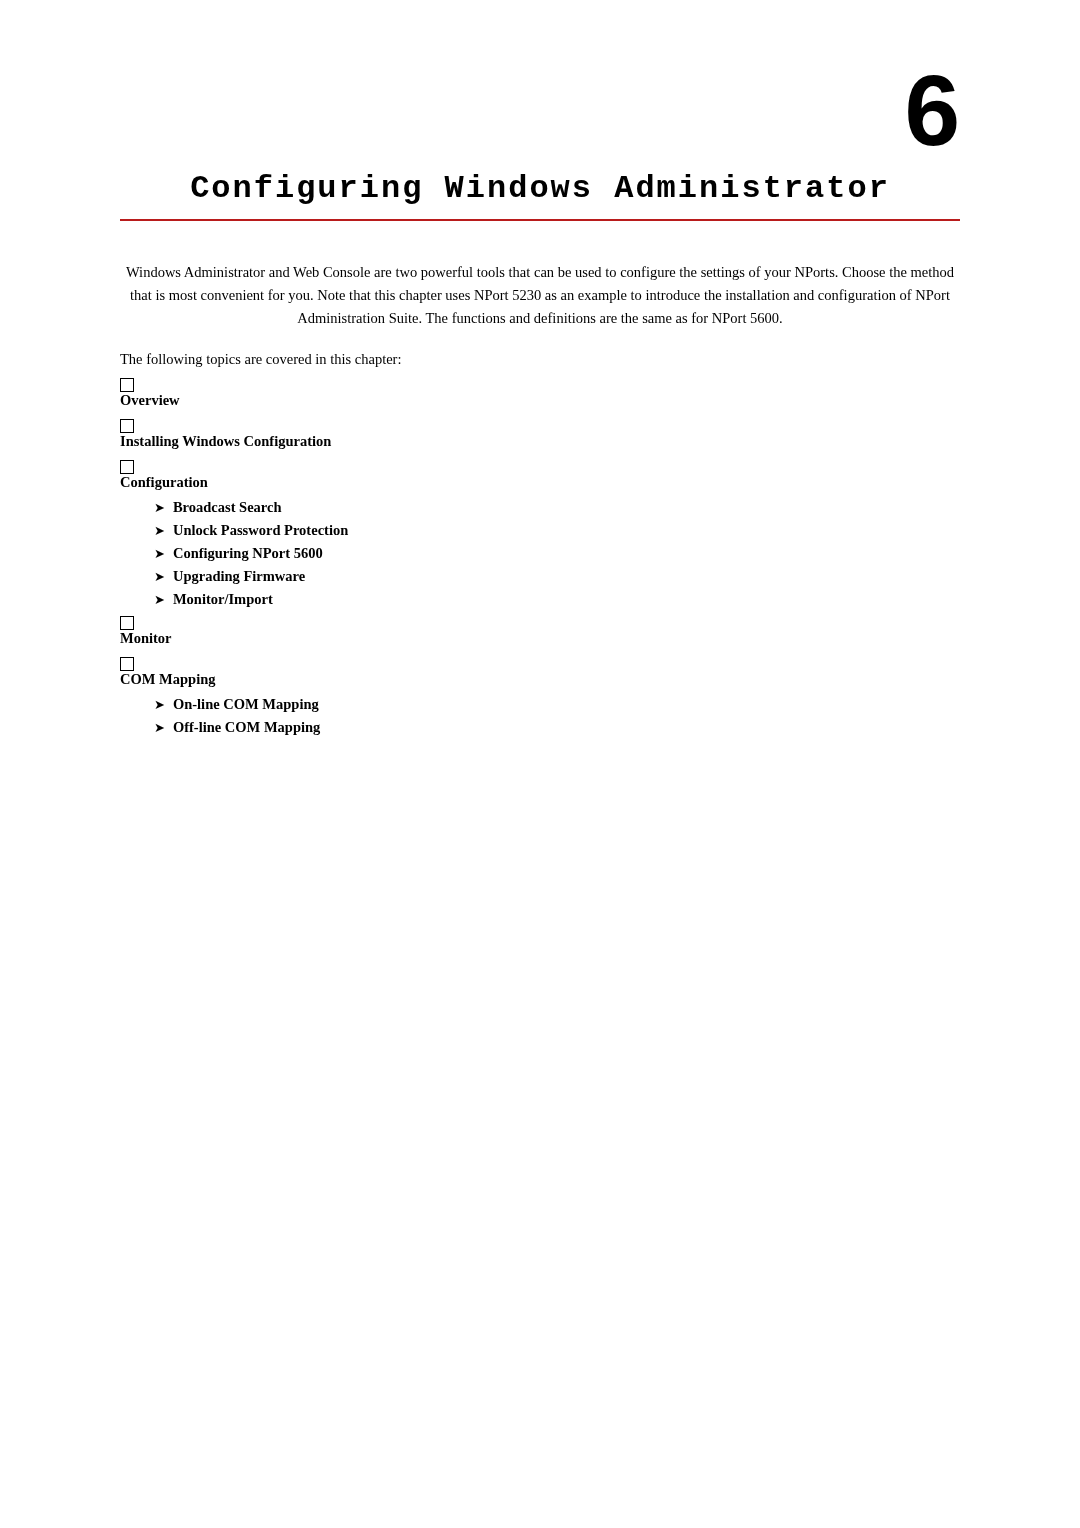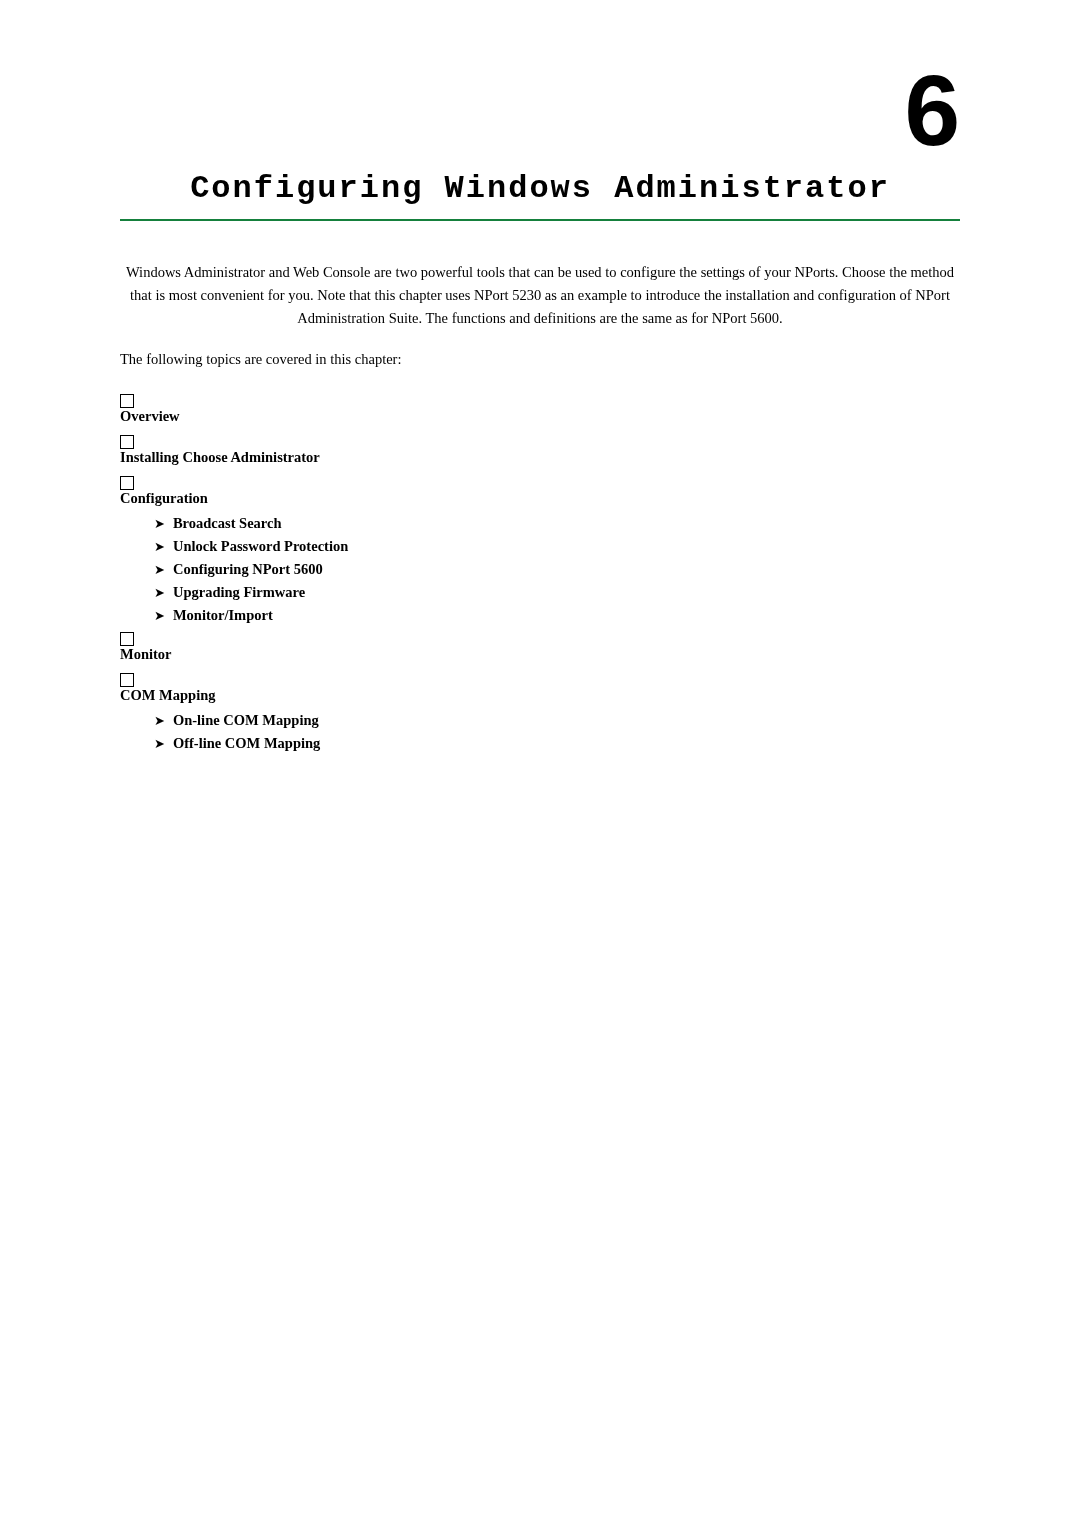--- a/index.html
+++ b/index.html
@@ -35,36 +35,36 @@
       margin-bottom: 10px;
       color: #000;
     }
 
     .chapter-title {
       font-size: 32px;
       font-weight: bold;
       font-family: 'Courier New', Courier, monospace;
       letter-spacing: 2px;
       text-align: center;
-      border-bottom: 2px solid #15803d;
+      border-bottom: 2px solid #b91c1c;
       padding-bottom: 12px;
       margin-bottom: 40px;
       color: #000;
     }
 
     .intro-text {
       font-size: 14.5px;
       line-height: 1.6;
       margin-bottom: 20px;
       text-align: center;
     }
 
     .topics-intro {
       font-size: 14.5px;
-      margin-bottom: 24px;
+      margin-bottom: 8px;
     }
 
     .toc-list {
       list-style: none;
       margin-left: 0;
     }
 
     .toc-item {
       display: flex;
       align-items: flex-start;
@@ -131,21 +131,21 @@
 
   <ul class="toc-list">
 
     <li class="toc-item">
       <span class="checkbox-icon"></span>
       <span class="label">Overview</span>
     </li>
 
     <li class="toc-item">
       <span class="checkbox-icon"></span>
-      <span class="label">Installing Choose Administrator</span>
+      <span class="label">Installing Windows Configuration</span>
     </li>
 
     <li class="toc-item">
       <span class="checkbox-icon"></span>
       <span class="label">Configuration</span>
     </li>
 
     <ul class="sub-list">
       <li class="sub-item">
         <span class="arrow-icon">➤</span>

